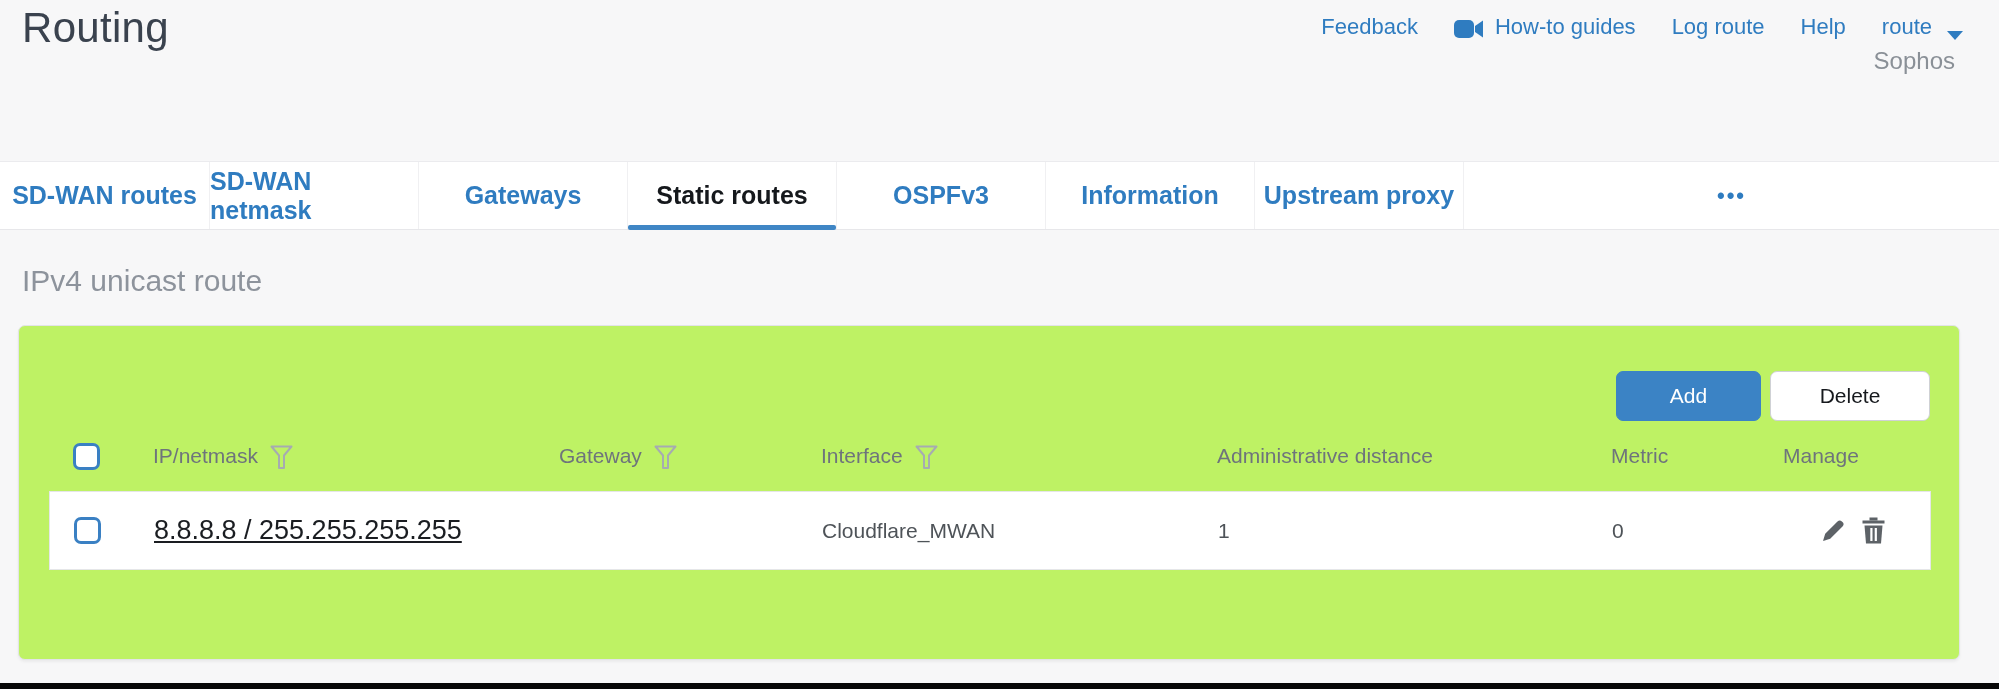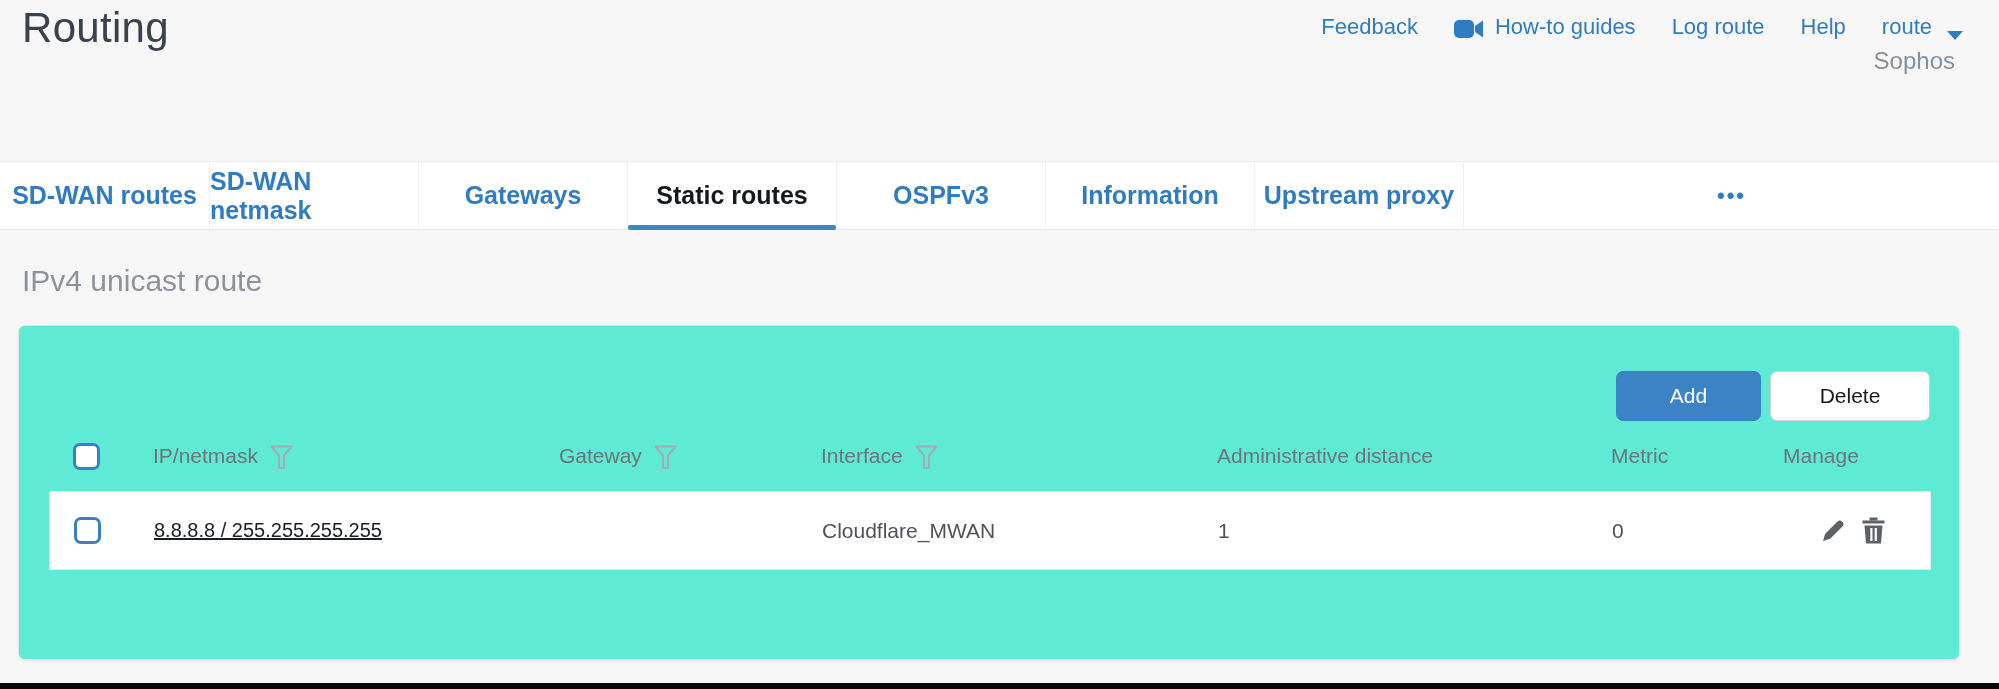--- a/index.html
+++ b/index.html
@@ -31,21 +31,21 @@
   .tab.active::after { content:""; position:absolute; left:0; right:0; bottom:-1px; height:5px;
                        background:#3f86c5; border-radius:2px; }
   .tab-overflow { flex:1; display:flex; align-items:center; justify-content:center;
                   font-size:22px; font-weight:700; color:#2f7cc0; letter-spacing:2px;
                   border-left:1px solid #f0f0f2; cursor:pointer; }
 
   
   .section-heading { position:absolute; left:22px; top:264px; font-size:30px; font-weight:400; color:#8d939c; }
 
   .card { position:absolute; left:18px; top:325px; width:1942px; height:335px;
-          background:#5eead4; border:1px solid #e3e4e7; border-radius:7px;
+          background:#bef264; border:1px solid #e3e4e7; border-radius:7px;
           box-shadow:0 2px 3px rgba(0,0,0,.05); }
 
   .btn { position:absolute; top:45px; height:50px; border-radius:7px; font-size:21px;
          font-family:"Liberation Sans", sans-serif; cursor:pointer;
          display:flex; align-items:center; justify-content:center; }
   .btn-add { left:1597px; width:145px; background:#3b83c5; color:#ffffff; border:1px solid #3b83c5; }
   .btn-delete { left:1751px; width:160px; background:#ffffff; color:#16191d; border:1px solid #cfd1d5; }
 
   .checkbox { width:27px; height:27px; border:3px solid #3a80c3; border-radius:7px; background:#fff; cursor:pointer; }
   .cb-header { position:absolute; left:54px; top:117px; }
@@ -55,21 +55,21 @@
   .th-ip { left:134px; } .th-gw { left:540px; } .th-if { left:802px; }
   .th-ad { left:1198px; } .th-metric { left:1592px; } .th-manage { left:1764px; }
   .funnel { margin-top:2px; }
 
   .row { position:absolute; left:30px; top:165px; width:1882px; height:79px;
          border:1px solid #e5e6e8; background:#fff; }
   .cell { position:absolute; top:0; height:100%; display:flex; align-items:center;
           font-size:21px; color:#4e5358; }
   .cell-cb { left:24px; } .cell-ip { left:104px; } .cell-if { left:772px; }
   .cell-ad { left:1168px; } .cell-metric { left:1562px; } .cell-manage { left:1770px; gap:14px; }
-  .ip-link { font-size:20px; color:#1a1d21; text-decoration:underline; cursor:pointer; }
+  .ip-link { font-size:27px; color:#1a1d21; text-decoration:underline; cursor:pointer; }
   .action-icon { cursor:pointer; display:flex; align-items:center; }
 
   .bottom-bar { position:absolute; left:0; bottom:0; width:1999px; height:6px; background:#070707; }
 </style>
 </head>
 <body>
 
 <h1 class="page-title">Routing</h1>
 
 <div class="topnav">

